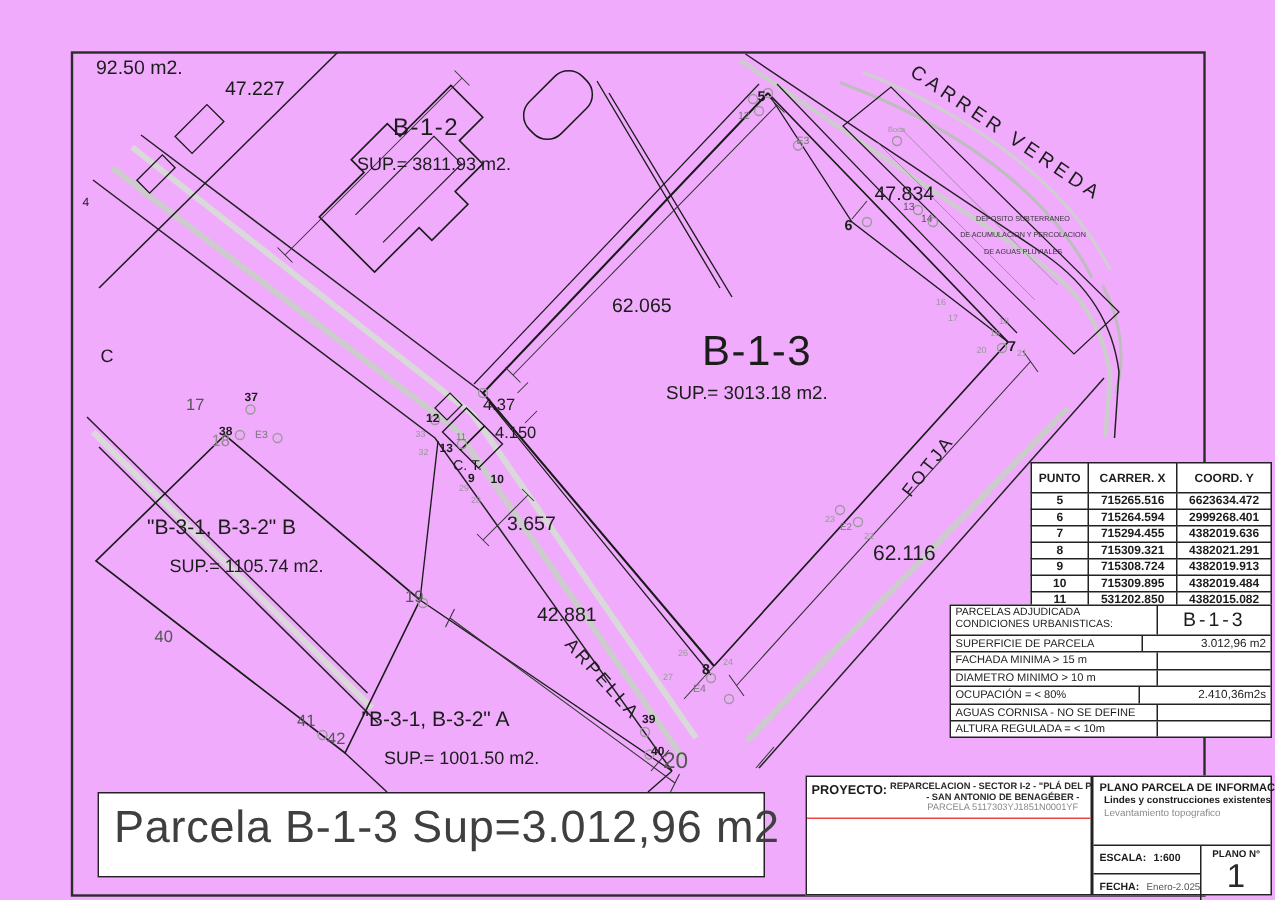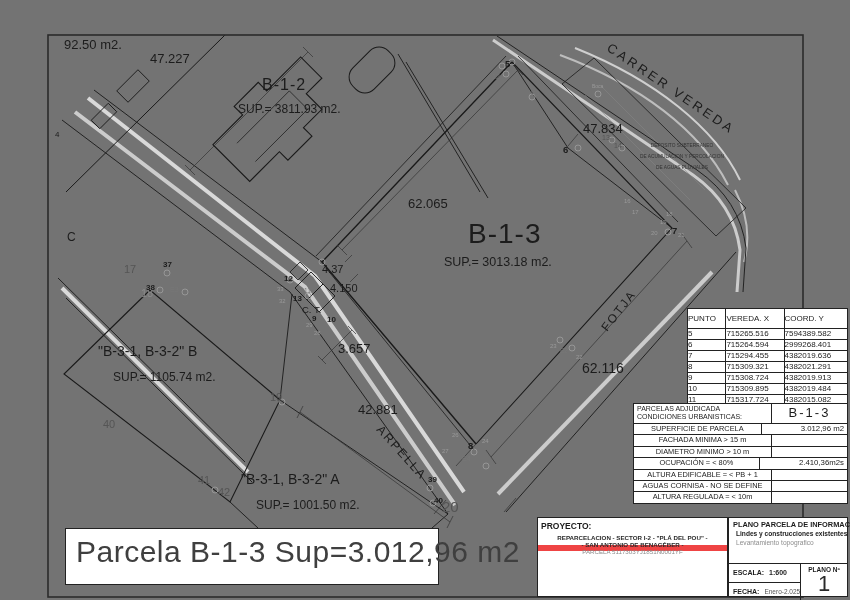--- a/index.html
+++ b/index.html
@@ -1,36 +1,36 @@
 <!DOCTYPE html>
 <html><head>
 <meta charset="utf-8">
 <style>
   html,body{margin:0;padding:0;background:#fff;}
-  #sheet{position:relative;width:850px;height:600px;background:#737373;overflow:hidden;
+  #sheet{position:relative;width:850px;height:600px;background:#f0abfc;overflow:hidden;
          font-family:"Liberation Sans",sans-serif;color:#1c1c1c;}
   #plan-svg{position:absolute;left:0;top:0;}
   .overlay{position:absolute;background:#fff;box-sizing:border-box;}
   
   #coord-table{left:687px;top:308px;width:161px;border-collapse:collapse;}
-  #coord-table th,#coord-table td{border:1px solid #222;font-size:8px;font-weight:normal;
-      text-align:left;padding:0;height:10px;line-height:10px;white-space:nowrap;}
+  #coord-table th,#coord-table td{border:1px solid #222;font-size:8px;font-weight:bold;
+      text-align:center;padding:0;height:10px;line-height:10px;white-space:nowrap;}
   #coord-table th{height:19px;line-height:19px;}
   
   #cond-table{left:633px;top:403px;width:215px;border:1px solid #222;font-size:7.4px;}
   .cond-head{display:flex;border-bottom:1px solid #222;height:19px;}
   .cond-head-left{width:131px;border-right:1px solid #222;padding:1px 3px;font-size:7px;line-height:8.2px;}
   .cond-head-right{flex:1;text-align:center;font-size:13px;letter-spacing:2px;line-height:17px;}
-  .cond-row{display:flex;border-bottom:1px solid #222;height:10.4px;line-height:10.4px;text-align:center;}
+  .cond-row{display:flex;border-bottom:1px solid #222;height:10.4px;line-height:10.4px;}
   .cond-row:last-child{border-bottom:none;}
   .cond-label{width:131px;border-right:1px solid #222;padding:0 3px;white-space:nowrap;overflow:hidden;}
   .cond-value{flex:1;padding:0 3px;font-size:7.8px;white-space:nowrap;margin-left:36px;}
   
   #project-box{left:537px;top:517px;width:191px;height:80px;border:1px solid #222;}
-  #project-inner{display:flex;border-bottom:6px solid #ef4444;height:27px;flex-direction:column;}
+  #project-inner{display:flex;border-bottom:1px solid #ef4444;height:27px;}
   #project-label{font-weight:bold;font-size:8.5px;padding:3px 2px 0 3px;white-space:nowrap;}
   #project-text{flex:1;text-align:center;padding-top:3px;}
   .proj-line{font-size:6.2px;font-weight:bold;color:#2a2a2a;line-height:7px;white-space:nowrap;}
   .proj-sub{font-size:6.2px;color:#8a8a8a;line-height:8px;white-space:nowrap;}
   
   #info-box{left:728px;top:517px;width:120px;height:80px;border:1px solid #222;}
   #info-title-zone{height:42px;border-bottom:1px solid #222;padding:3px 0 0 4px;}
   .info-title{font-size:7.4px;font-weight:bold;line-height:8.5px;white-space:nowrap;}
   .info-sub1{font-size:6.6px;font-weight:bold;line-height:8px;padding-left:3px;white-space:nowrap;}
   .info-sub2{font-size:6.6px;color:#8d8d8d;line-height:9px;padding-left:3px;white-space:nowrap;}
@@ -38,21 +38,21 @@
   #info-left{width:71px;border-right:1px solid #222;}
   .info-row{height:17.5px;line-height:17.5px;padding-left:4px;font-size:7px;white-space:nowrap;}
   .info-row.first{border-bottom:1px solid #222;}
   .info-key{font-weight:bold;}
   .info-val{font-weight:bold;margin-left:3px;}
   .info-val.gray{color:#555;font-weight:normal;font-size:6.5px;}
   #plano-cell{flex:1;text-align:center;}
   #plano-label{font-size:6.5px;font-weight:bold;padding-top:2px;}
   #plano-num{font-size:22px;line-height:22px;color:#2a2a2a;}
   
-  #footer-box{left:65px;top:528px;width:374px;height:57px;border:1.6px solid #222;
+  #footer-box{left:65px;top:528px;width:445px;height:57px;border:1.6px solid #222;
       font-size:30px;color:#3f3f3f;padding:6px 0 0 10px;letter-spacing:0.5px;white-space:nowrap;}
 </style>
 </head>
 <body>
 
 <div id="sheet">
 
   <svg id="plan-svg" width="850" height="600" viewBox="0 0 850 600">
 
     <g stroke="#cccccc" stroke-width="4" fill="none">
@@ -226,29 +226,29 @@
         <text x="492" y="79" font-size="7" fill="#777">12</text>
         <text x="592" y="88" font-size="5" fill="#999">Boca</text>
         <text x="55" y="137" font-size="8" fill="#1c1c1c">4</text>
       </g>
   </svg>
 
   <table id="coord-table" class="overlay">
     <thead>
       <tr>
         <th>PUNTO</th>
-        <th>VEREDA. X</th>
+        <th>CARRER. X</th>
         <th>COORD. Y</th>
       </tr>
     </thead>
     <tbody id="coord-tbody">
         <tr>
           <td>5</td>
           <td>715265.516</td>
-          <td>7594389.582</td>
+          <td>6623634.472</td>
         </tr>
         <tr>
           <td>6</td>
           <td>715264.594</td>
           <td>2999268.401</td>
         </tr>
         <tr>
           <td>7</td>
           <td>715294.455</td>
           <td>4382019.636</td>
@@ -263,21 +263,21 @@
           <td>715308.724</td>
           <td>4382019.913</td>
         </tr>
         <tr>
           <td>10</td>
           <td>715309.895</td>
           <td>4382019.484</td>
         </tr>
         <tr>
           <td>11</td>
-          <td>715317.724</td>
+          <td>531202.850</td>
           <td>4382015.082</td>
         </tr>
       </tbody>
   </table>
 
   <div id="cond-table" class="overlay">
     <div class="cond-head">
       <div class="cond-head-left">
         <div>PARCELAS ADJUDICADA</div>
         <div>CONDICIONES URBANISTICAS:</div>
@@ -293,24 +293,20 @@
           <div class="cond-label">FACHADA MINIMA &gt; 15 m</div>
           <div class="cond-value"></div>
         </div>
         <div class="cond-row">
           <div class="cond-label">DIAMETRO MINIMO &gt; 10 m</div>
           <div class="cond-value"></div>
         </div>
         <div class="cond-row">
           <div class="cond-label">OCUPACIÓN = &lt;  80%</div>
           <div class="cond-value">2.410,36m2s</div>
-        </div>
-        <div class="cond-row">
-          <div class="cond-label">ALTURA EDIFICABLE  = &lt; PB + 1</div>
-          <div class="cond-value"></div>
         </div>
         <div class="cond-row">
           <div class="cond-label">AGUAS CORNISA - NO SE DEFINE</div>
           <div class="cond-value"></div>
         </div>
         <div class="cond-row">
           <div class="cond-label">ALTURA REGULADA = &lt;  10m</div>
           <div class="cond-value"></div>
         </div>
       </div>

